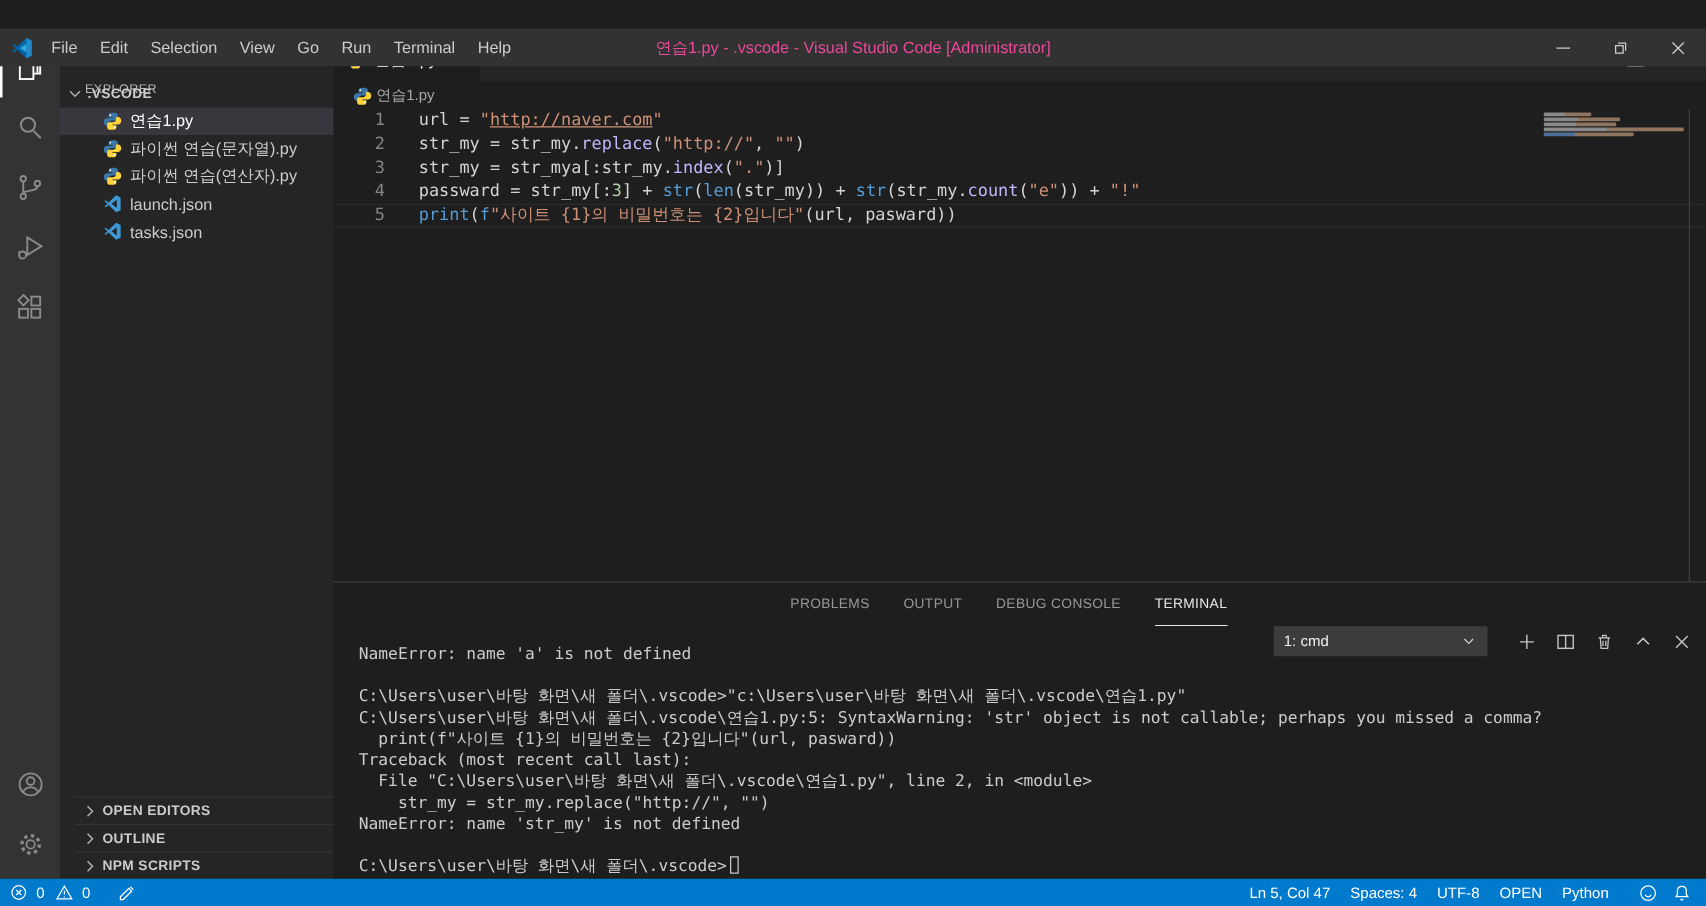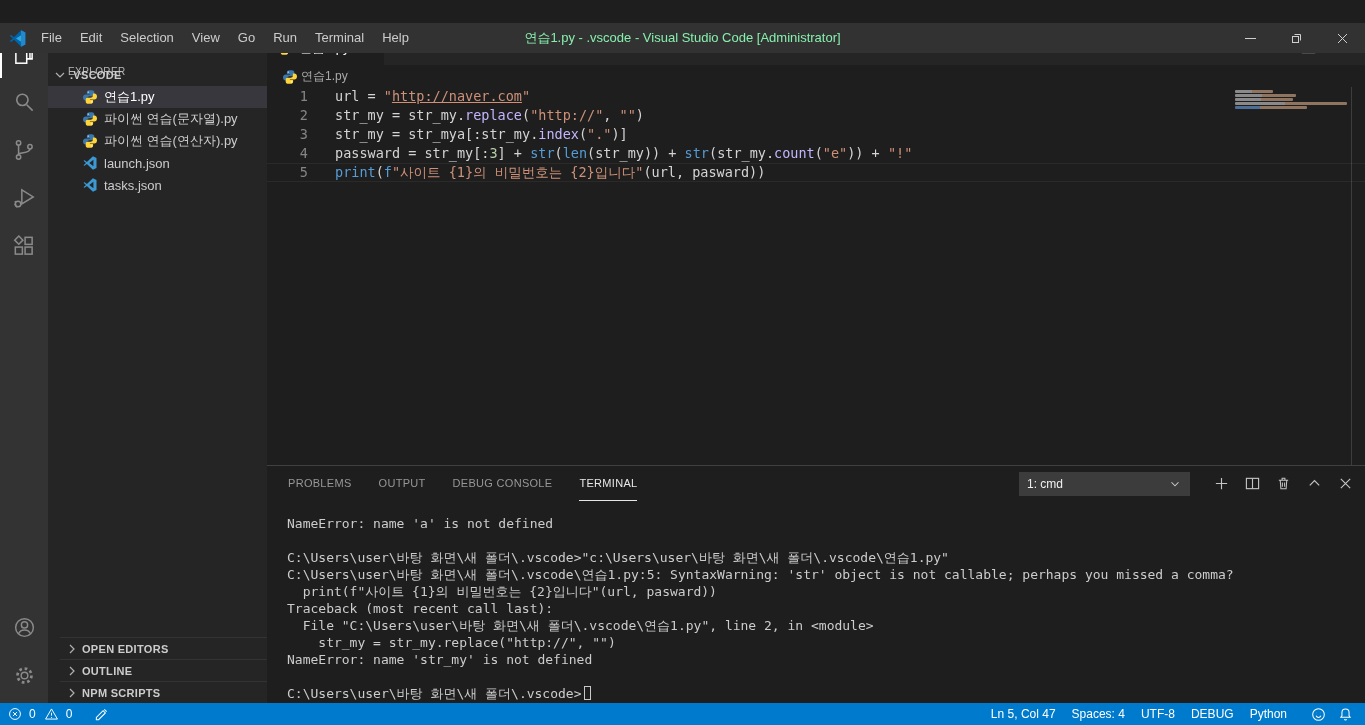--- a/index.html
+++ b/index.html
@@ -9,21 +9,21 @@
     background:#1e1e1e; color:#cccccc; position:relative; font-size:13px;
     -webkit-font-smoothing: antialiased;
   }
   svg { display:block; }
 
   
   .titlebar { position:absolute; top:0; left:0; right:0; height:30px; background:#323233; display:flex; align-items:center; z-index:20;margin-top:23px; }
   .app-logo { width:17px; height:17px; margin:0 6px 0 9px; }
   .menubar { display:flex; height:30px; }
   .menu-item { padding:0 9px; line-height:30px; color:#cccccc; font-size:13px; cursor:default; }
-  .title-text { position:absolute; left:50%; transform:translateX(-50%); color:#86efac; font-size:13px; white-space:nowrap; }
+  .title-text { position:absolute; left:50%; transform:translateX(-50%); color:#ec4899; font-size:13px; white-space:nowrap; }
   .win-controls { position:absolute; right:0; top:0; display:flex; height:30px; }
   .win-btn { width:46px; height:30px; display:flex; align-items:center; justify-content:center; color:#cfcfcf; }
 
   
   .activitybar { position:absolute; top:30px; left:0; width:48px; bottom:22px; background:#333333; z-index:10; }
   .ab-item { height:48px; display:flex; align-items:center; justify-content:center; color:#8a8a8a; position:relative; }
   .ab-item.active { color:#ffffff; box-shadow: inset 2px 0 0 #ffffff; }
   .ab-bottom { position:absolute; bottom:4px; left:0; width:100%; }
 
   
@@ -65,21 +65,21 @@
   .tok-b  { color:#569cd6; }
   .tok-m  { color:#c4b5fd; }
   .tok-ph { color:#ce9178; }
 
   .minimap { position:absolute; top:3px; right:14px; width:116px; }
   .mm-row { height:3px; margin-bottom:1px; border-radius:1px; }
   .scroll-strip { position:absolute; top:0; right:0; width:14px; bottom:0; border-left:1px solid rgba(121,121,121,.35); }
 
   
   .panel { position:absolute; left:0; right:0; bottom:0; height:238px; background:#1e1e1e; border-top:1px solid rgba(128,128,128,.35); }
-  .panel-header { height:35px; display:flex; align-items:center; padding:0 12px 0 21px; }
+  .panel-header { height:35px; display:flex; align-items:center; padding:0 12px 0 21px;flex-direction:column; }
   .panel-tab { font-size:11px; letter-spacing:.3px; color:#979797; margin-right:27px; height:35px; line-height:35px; cursor:default; }
   .panel-tab.active { color:#e7e7e7; box-shadow: inset 0 -1px 0 #e7e7e7; }
   .panel-actions { margin-left:auto; display:flex; align-items:center; gap:16px; color:#c5c5c5; }
   .shell-select { width:171px; height:24px; background:#3c3c3c; color:#f0f0f0; font-size:12px; display:flex; align-items:center; justify-content:space-between; padding:0 8px; margin-right:8px; }
   .terminal { position:absolute; top:49px; left:20px; right:8px; bottom:2px; font-family:"DejaVu Sans Mono","Liberation Mono",monospace; font-size:13px; line-height:17px; color:#cccccc; white-space:pre; overflow:hidden; }
   .term-line { height:17px; }
   .term-cursor { display:inline-block; width:7px; height:14px; border:1px solid #c8c8c8; vertical-align:-2px; margin-left:2px; }
 
   
   .statusbar { position:absolute; bottom:0; left:0; right:0; height:22px; background:#007acc; color:#ffffff; display:flex; align-items:center; font-size:12px; z-index:30; }
@@ -377,21 +377,21 @@
       <svg width="15" height="15" viewBox="0 0 16 16" fill="none" stroke="#ffffff" stroke-width="1.1">
         <path d="M2.5 13.5v-2.4l7.2-7.2 2.4 2.4-7.2 7.2z"></path>
           <path d="M11 2.5l2.5 2.5"></path>
       </svg>
     </span>
   </div>
   <div class="sb-right">
   <span class="sb-item">Ln 5, Col 47</span>
       <span class="sb-item">Spaces: 4</span>
       <span class="sb-item">UTF-8</span>
-      <span class="sb-item">DEBUG</span>
+      <span class="sb-item">OPEN</span>
       <span class="sb-item">Python</span>
     </div>
   <span class="sb-icon">
     <svg width="15" height="15" viewBox="0 0 16 16" fill="none" stroke="#ffffff" stroke-width="1.1">
       <circle cx="8" cy="8" r="6.2"></circle>
         <path d="M5.4 9.4c.6 1.2 1.5 1.8 2.6 1.8s2-.6 2.6-1.8"></path>
       <path d="M5.7 6.2h.1M10.2 6.2h.1" stroke-width="1.6"></path>
     </svg>
   </span>
   <span class="sb-icon" style="padding-right:12px;">

